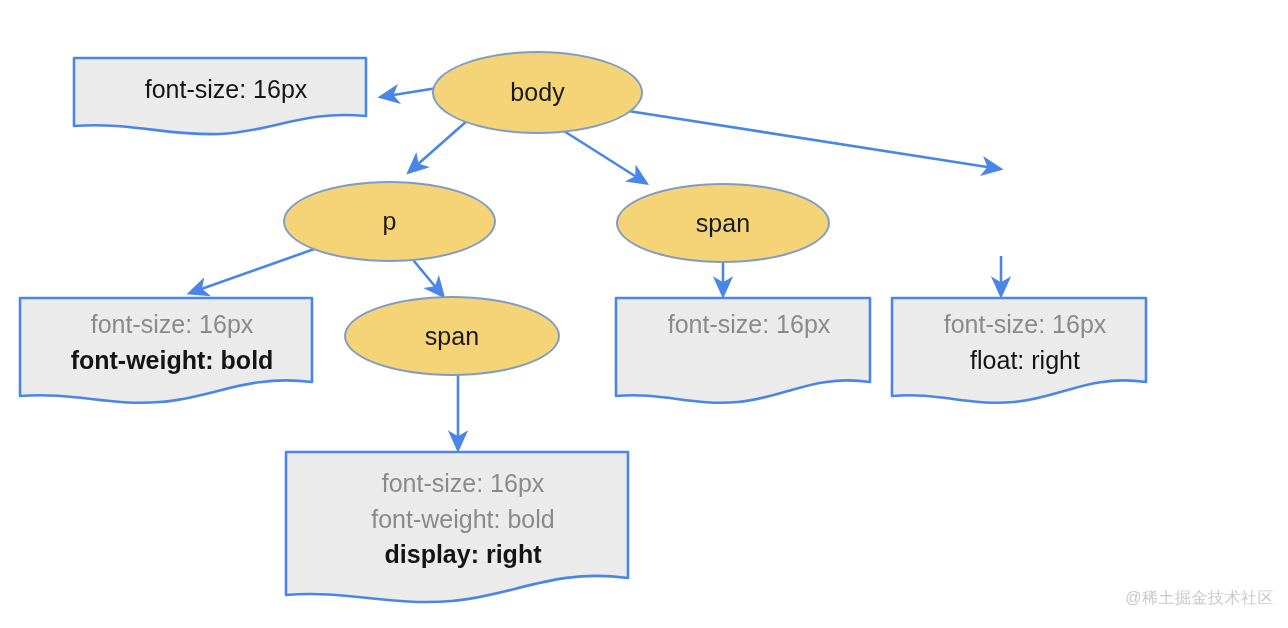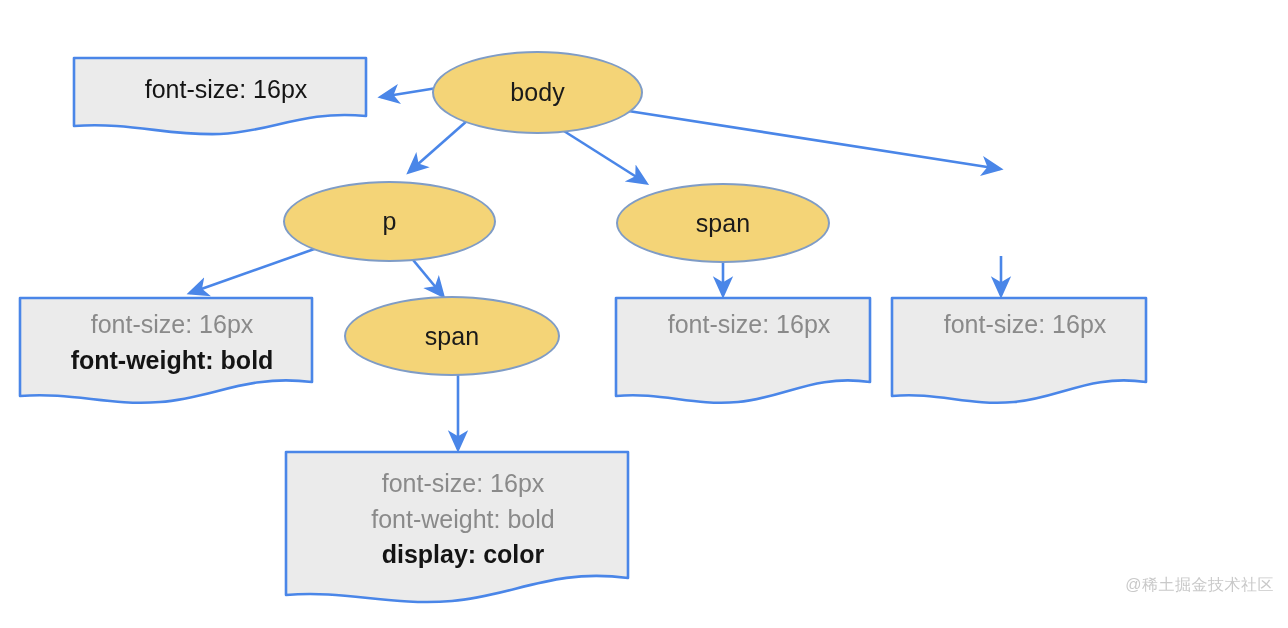--- a/index.html
+++ b/index.html
@@ -92,21 +92,21 @@
   }
   .line.declared-bold {
     color: #141414;
     font-weight: bold;
   }
 
   
   #watermark {
     position: absolute;
     right: 14px;
-    bottom: 32px;
+    bottom: 19px;
     font-size: 16px;
     color: #c9c9c9;
     letter-spacing: 0.5px;
     user-select: none;
   }
 </style>
 </head>
 <body>
 
 <div id="canvas">
@@ -175,33 +175,34 @@
   </div>
 
   <div class="note" style="left:890px; top:296px; width:258px; height:112px;">
     <svg viewBox="0 0 258 112" preserveAspectRatio="none">
       <path d="M2,2 L256,2 L256,86
                C 200,78 170,102 124,106
                C 78,110 48,96 2,100 Z" fill="#ebebeb" stroke="#4a86e8" stroke-width="2.6" stroke-linejoin="round"></path>
     </svg>
     <div class="lines" style="top:11px;">
       <div class="line inherited">font-size: 16px</div>
+      <div class="line declared">float: right</div>
     </div>
   </div>
 
   <div class="note" style="left:284px; top:450px; width:346px; height:158px;">
     <svg viewBox="0 0 346 158" preserveAspectRatio="none">
       <path d="M2,2 L344,2 L344,128
                C 268,118 230,146 168,151
                C 106,156 62,140 2,145 Z" fill="#ebebeb" stroke="#4a86e8" stroke-width="2.6" stroke-linejoin="round"></path>
     </svg>
     <div class="lines" style="top:16px;">
       <div class="line inherited">font-size: 16px</div>
       <div class="line inherited">font-weight: bold</div>
-      <div class="line declared-bold">display: color</div>
+      <div class="line declared-bold">display: right</div>
     </div>
   </div>
 
   <div id="nodes" style="pointer-events:none;">
 
     <div class="node" style="left:432px; top:51px; width:211px; height:83px; pointer-events:auto;">
       <span>body</span>
     </div>
 
     <div class="node" style="left:283px; top:181px; width:213px; height:81px; pointer-events:auto;">

